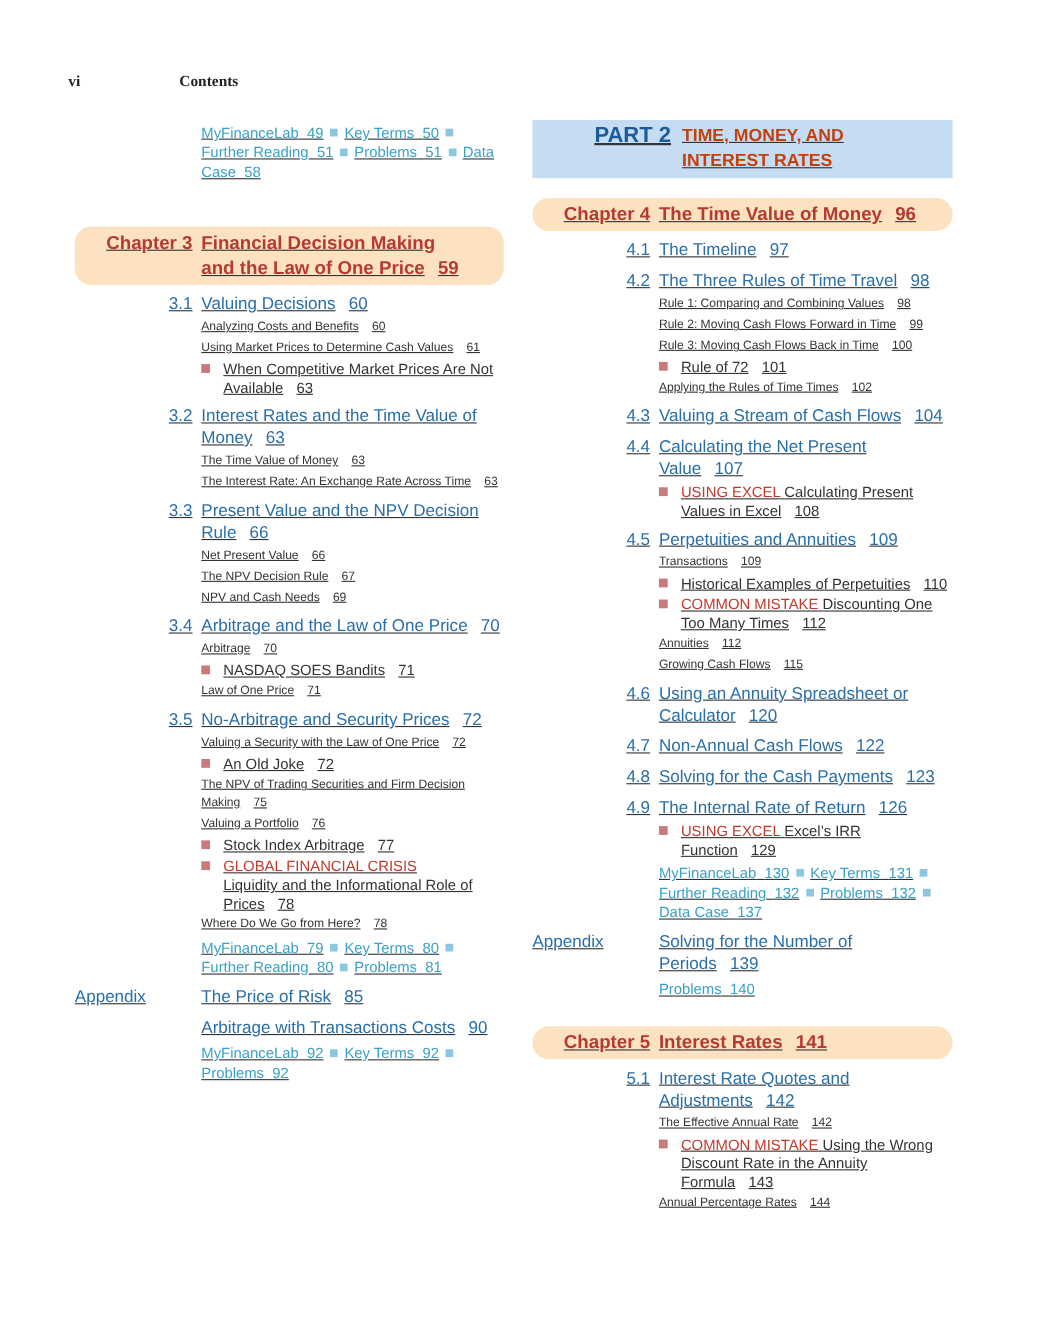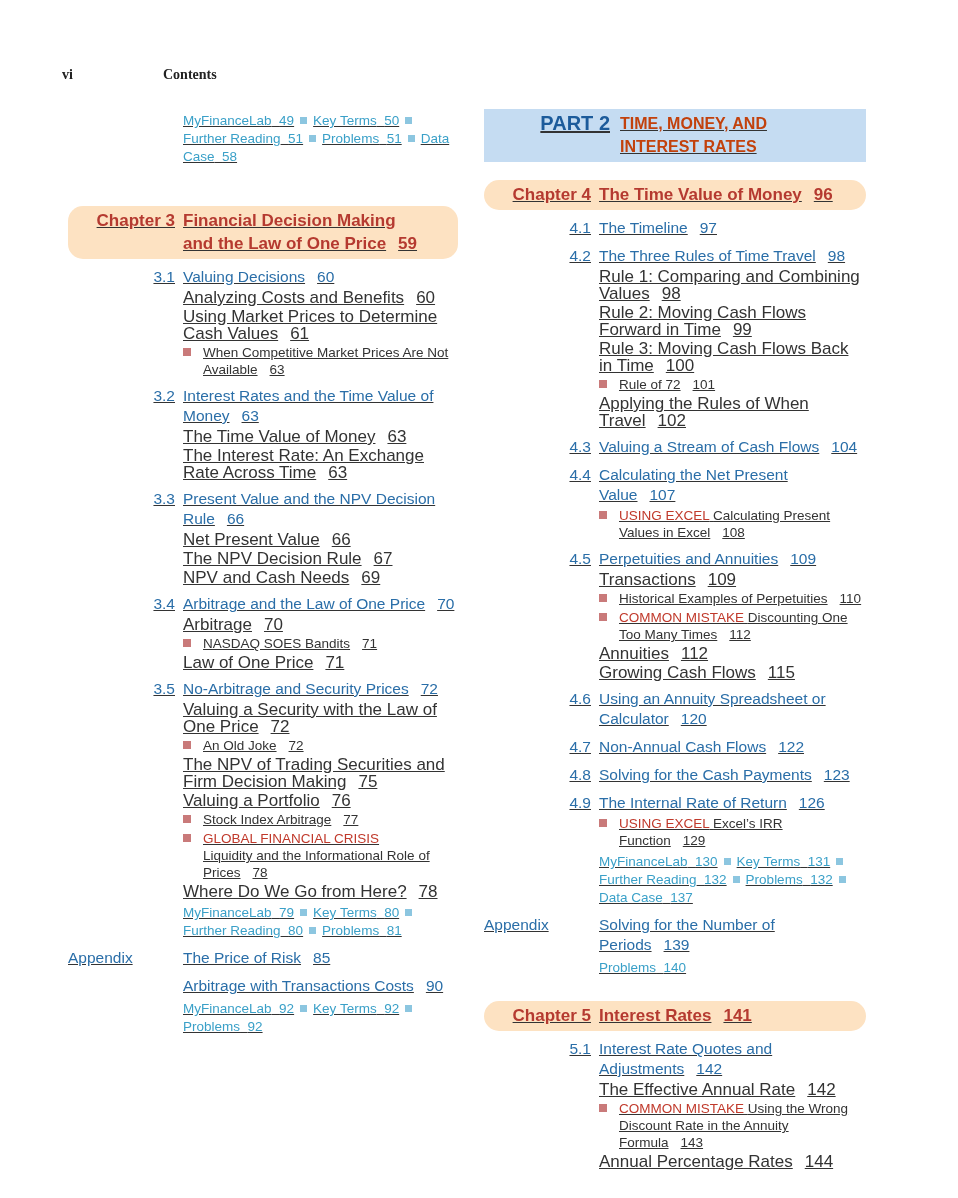--- a/index.html
+++ b/index.html
@@ -23,21 +23,21 @@
   .pg { margin-left: 12px; }
 
   .part-box { background: #c5dcf2; padding: 3px 0 4px 0; display: flex; }
   .part-label { width: 98px; text-align: right; color: #1c5b9b; font-weight: bold; font-size: 20px; line-height: 23px; padding-right: 10px; flex-shrink:0;padding-left:28px;}
   .part-title { color: #c2410c; font-weight: bold; font-size: 16px; line-height: 23px; }
 
   .sec { display: flex; margin-top: 8px; }
   .sec-num { width: 107px; text-align: right; color: #2a6ea8; font-size: 15.5px; line-height: 20px; padding-right: 8px; flex-shrink: 0; }
   .sec-body { flex: 1; }
   .sec-title { color: #2a6ea8; font-size: 15.5px; line-height: 20px; }
-  .sub { font-size: 17px; line-height: 17px; color: #333; margin-top: 2px; }
+  .sub { font-size: 11px; line-height: 17px; color: #333; margin-top: 2px; }
   .box-item { display: flex; font-size: 13.5px; line-height: 17px; color: #333; margin-top: 2px; }
   .box-item .bsq { width: 8px; height: 8px; background: #c97a7a; margin: 4px 12px 0 0; flex-shrink:0; }
   .red { color: #c0392b; }
 
   .appx { display: flex; margin-top: 8px; }
   .appx-label { width: 107px; text-align: left; color: #2a6ea8; font-size: 15.5px; line-height: 20px; padding-right: 8px; flex-shrink:0; }
 </style>
 </head>
 <body>
 
@@ -142,21 +142,21 @@
       <span class="sec-num">4.2</span>
       <div class="sec-body">
         <div class="sec-title"><span>The Three Rules of Time Travel</span><span class="pg">98</span></div>
         <div class="sub"><span>Rule 1: Comparing and Combining Values</span><span class="pg">98</span></div>
         <div class="sub"><span>Rule 2: Moving Cash Flows Forward in Time</span><span class="pg">99</span></div>
         <div class="sub"><span>Rule 3: Moving Cash Flows Back in Time</span><span class="pg">100</span></div>
         <div class="box-item">
           <span class="bsq"></span>
           <span><span>Rule of 72</span><span class="pg">101</span></span>
         </div>
-        <div class="sub"><span>Applying the Rules of When Travel</span><span class="pg">102</span></div>
+        <div class="sub"><span>Applying the Rules of Time Times</span><span class="pg">102</span></div>
       </div>
     </div>
     <div class="sec">
       <span class="sec-num">4.3</span>
       <div class="sec-body">
         <div class="sec-title"><span>Valuing a Stream of Cash Flows</span><span class="pg">104</span></div>
       </div>
     </div>
     <div class="sec">
       <span class="sec-num">4.4</span>

